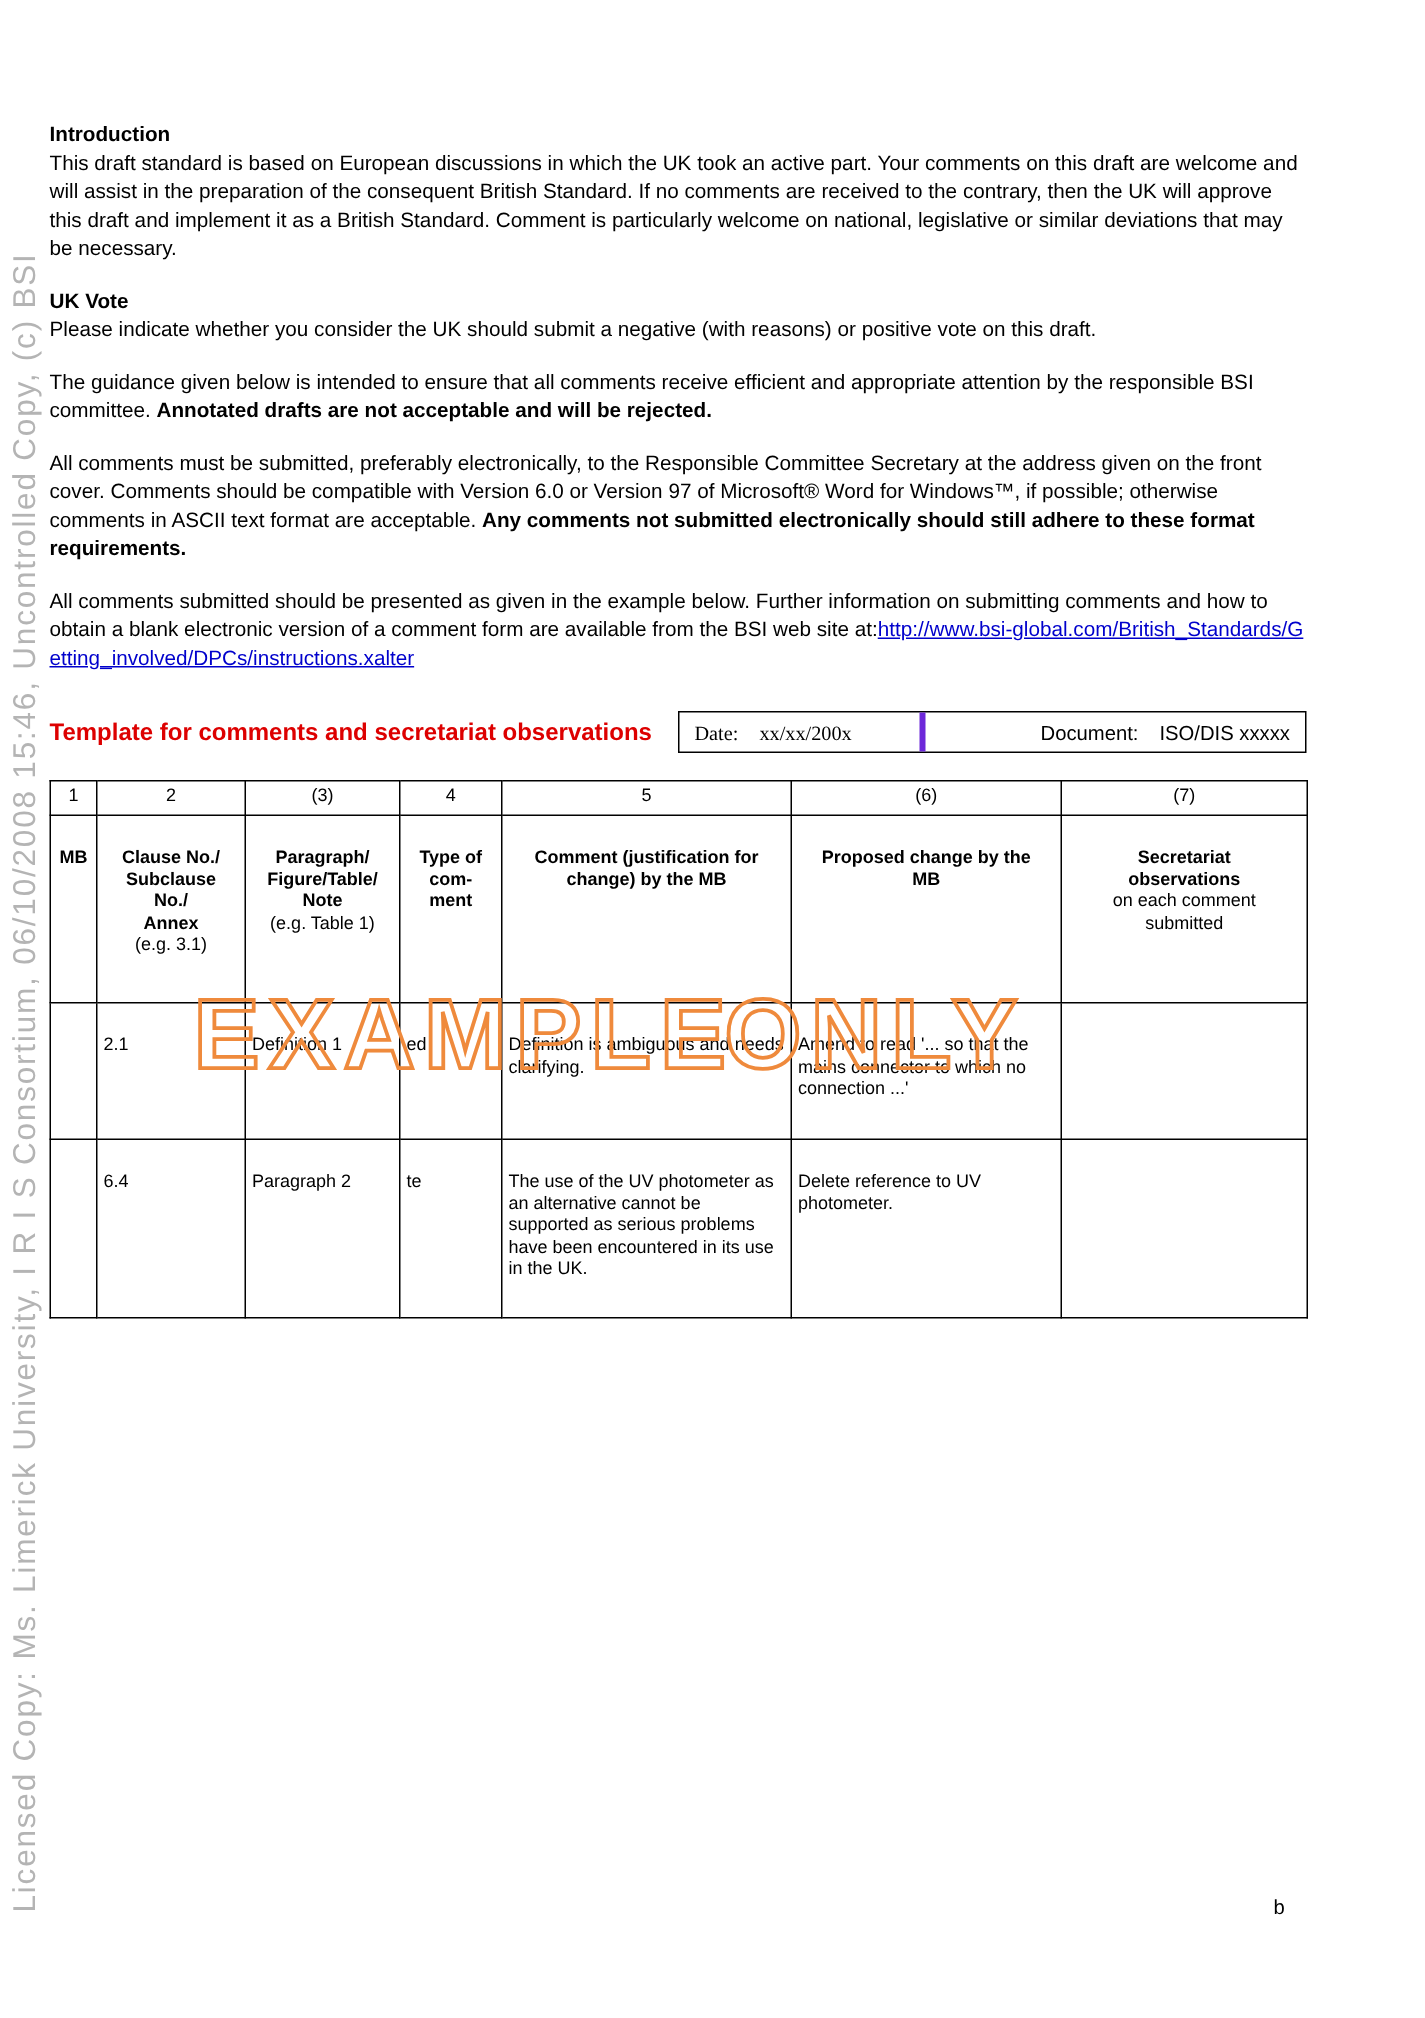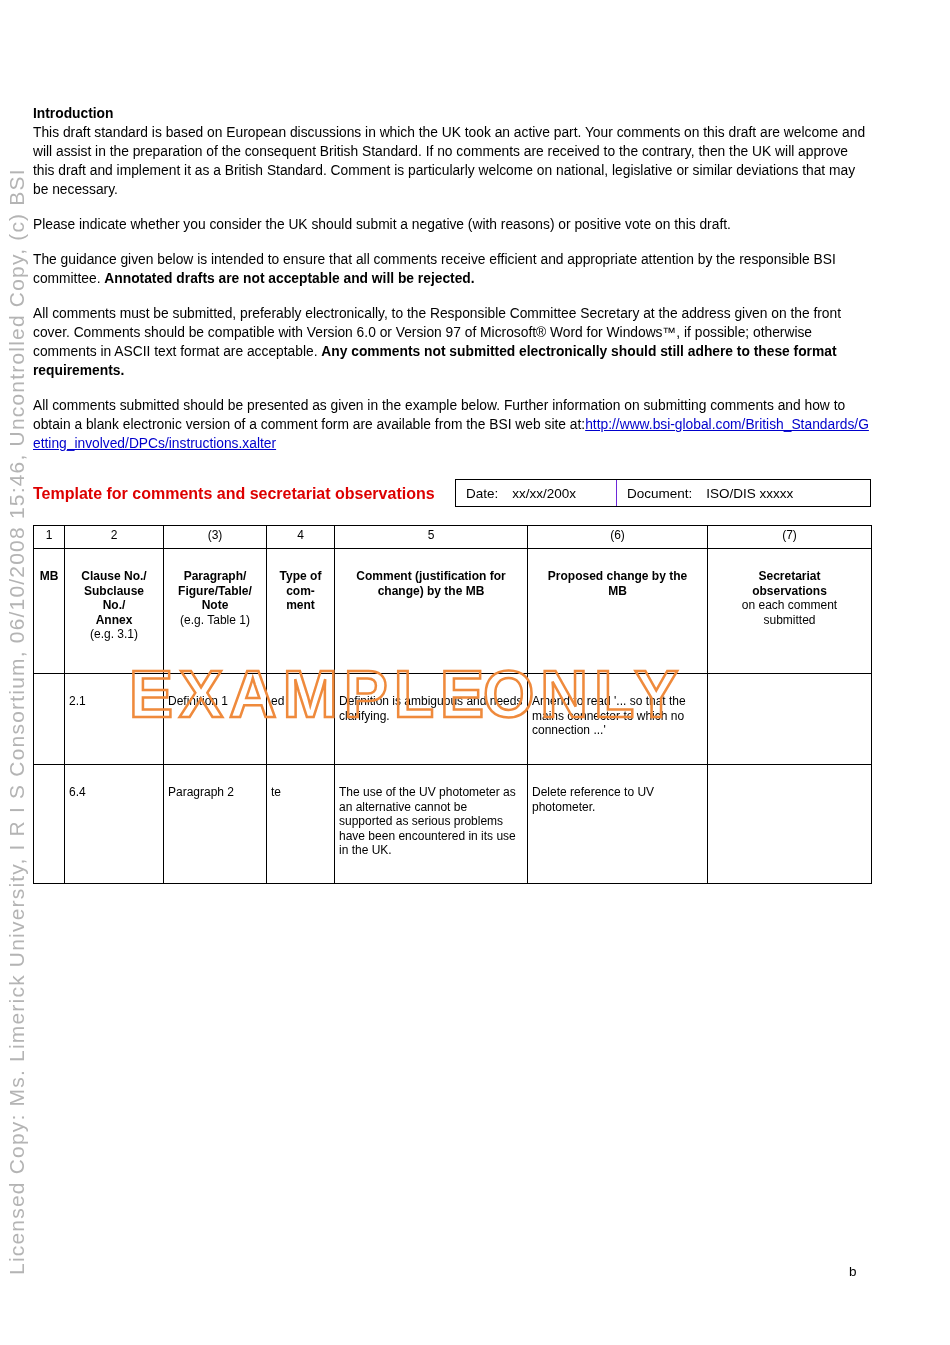--- a/index.html
+++ b/index.html
@@ -11,34 +11,34 @@
   .page{position:absolute;inset:0;}
 
   
   .side-watermark{
     position:absolute;left:5px;top:1275px;
     transform:rotate(-90deg);transform-origin:0 0;
     white-space:nowrap;font-size:21px;letter-spacing:1.2px;
     color:var(--side_gray,#b4b4b4);
   }
 
-  .content{position:absolute;left:33px;top:80px;width:838px;line-height:19px;margin-top:24px;}
+  .content{position:absolute;left:33px;top:80px;width:838px;line-height:19px;}
   h3{font-size:13.8px;font-weight:bold;margin:16px 0 0 0;line-height:19px;}
   h3.first{margin-top:0;}
   .content > p{margin:0 0 16px 0;}
   .para b{font-weight:bold;}
   a.link{color:var(--link_blue,#0000cc);text-decoration:underline;word-break:break-all;}
 
   
   .template-row{display:flex;justify-content:space-between;align-items:center;margin:26px 0 18px 0;}
   .red-title{color:var(--title_red,#dd0000);font-weight:bold;font-size:16px;white-space:nowrap;}
   .date-doc-box{display:flex;border:1px solid #000;height:26px;align-items:stretch;font-size:13.5px;}
   .ddb-cell{display:flex;align-items:center;padding:0 10px;}
-  .ddb-cell.ddb-date{width:140px;}
-  .ddb-cell.ddb-doc{width:233px;border-left:1px solid #6d28d9;}
+  .ddb-cell.ddb-date{width:140px;font-family:Liberation Serif, serif;}
+  .ddb-cell.ddb-doc{width:233px;border-left:4px solid #6d28d9;justify-content:flex-end;}
   .ddb-label{margin-right:14px;}
   .ddb-value.bold{font-weight:normal;}
 
   
   .table-wrap{position:relative;width:838px;}
   table.comments-table{border-collapse:collapse;width:838px;table-layout:fixed;font-size:12px;}
   table.comments-table td, table.comments-table th{
     border:1px solid #000;vertical-align:top;padding:20px 4px;line-height:14.5px;
   }
   tr.num-row td{text-align:center;height:18px;padding:2px;}
@@ -65,20 +65,21 @@
 
 <div class="page">
 
   <div class="side-watermark">Licensed Copy: Ms. Limerick University, I R I S Consortium, 06/10/2008 15:46, Uncontrolled Copy, (c) BSI</div>
 
   <div class="content">
 
     <h3 class="first">Introduction</h3>
     <p class="para">This draft standard is based on European discussions in which the UK took an active part.  Your comments on this draft are welcome and will assist in the preparation of the consequent British Standard.  If no comments are received to the contrary, then the UK will approve this draft and implement it as a British Standard.  Comment is particularly welcome on national, legislative or similar deviations that may be necessary.</p>
 
+    <h3>UK Vote</h3>
     <p class="para">Please indicate whether you consider the UK should submit a negative (with reasons) or positive vote on this draft.</p>
 
     <p class="para"><span>The guidance given below is intended to ensure that all comments receive efficient and appropriate attention by the responsible BSI committee.  </span><b>Annotated drafts are not acceptable and will be rejected.</b></p>
     <p class="para"><span>All comments must be submitted, preferably electronically, to the Responsible Committee Secretary at the address given on the front cover.  Comments should be compatible with Version 6.0 or Version 97 of Microsoft® Word for Windows™, if possible; otherwise comments in ASCII text format are acceptable.  </span><b>Any comments not submitted electronically should still adhere to these format requirements.</b></p>
     <p class="para"><span>All comments submitted should be presented as given in the example below.  Further information on submitting comments and how to obtain a blank electronic version of a comment form are available from the BSI web site at:</span><a class="link" href="#">http://www.bsi-global.com/British_Standards/Getting_involved/DPCs/instructions.xalter</a></p>
 
     <div class="template-row">
       <div class="red-title">Template for comments and secretariat observations</div>
       <div class="date-doc-box">
         <div class="ddb-cell ddb-date">

